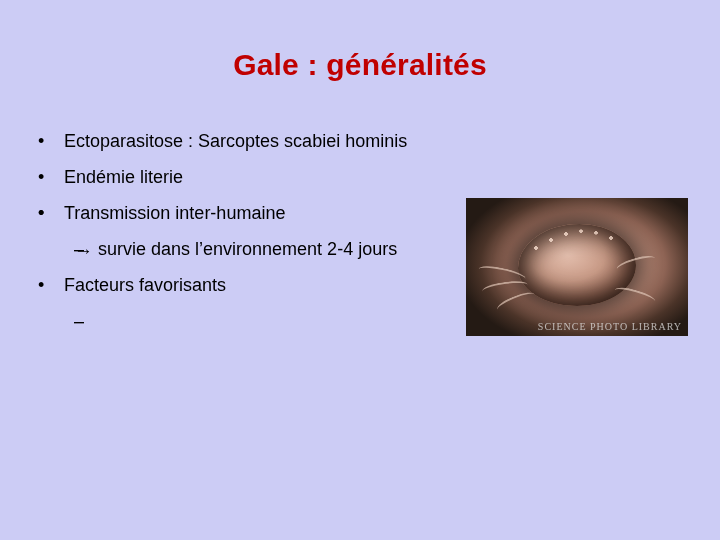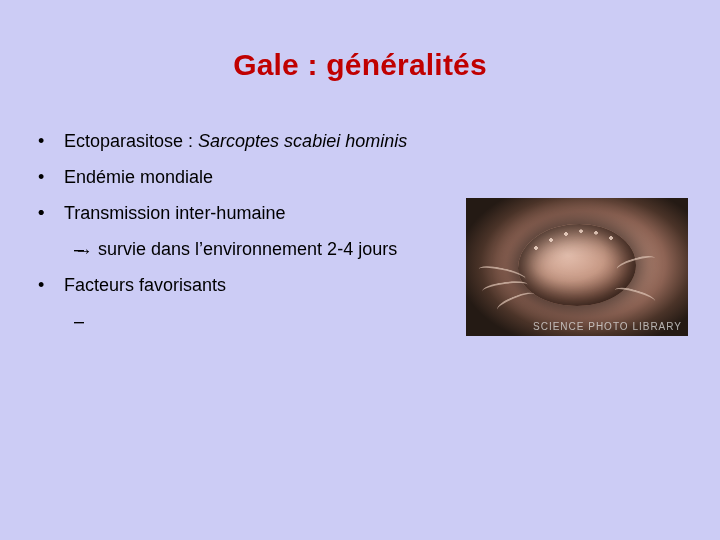--- a/index.html
+++ b/index.html
@@ -76,21 +76,20 @@
   .lvl-arrow .marker {
     position: absolute;
     left: 48px;
     top: -1px;
     font-size: 19px;
   }
   .bold {
     font-weight: normal;
   }
   .ital {
-    font-style: italic;
     margin-top: 27px;
   }
   .photo {
     position: absolute;
     left: 466px;
     top: 198px;
     width: 222px;
     height: 138px;
     background: #1a1410;
     overflow: hidden;
@@ -138,40 +137,40 @@
   .leg.l3 { left: 30px; top: 98px; width: 40px; transform: rotate(-22deg); }
   .leg.l4 { left: 150px; top: 60px; width: 40px; transform: rotate(-16deg); }
   .leg.l5 { left: 148px; top: 92px; width: 42px; transform: rotate(16deg); }
   .photo-credit {
     position: absolute;
     right: 6px;
     bottom: 4px;
     font-size: 10px;
     letter-spacing: 1px;
     color: rgba(225,225,225,0.75);
-    font-family: Liberation Sans, sans-serif;
+    font-family: Liberation Serif, serif;
   }
 </style>
 </head>
 <body>
 
 <div class="slide">
 
   <div class="slide-title">Gale : généralités</div>
 
   <div class="body-block">
 
     <div class="line lvl1">
       <span class="marker">•</span>
       <span><span>Ectoparasitose : </span><span class="ital">Sarcoptes scabiei hominis</span></span>
     </div>
 
     <div class="line lvl1">
       <span class="marker">•</span>
-      <span>Endémie mondiale</span>
+      <span>Endémie literie</span>
     </div>
 
     <div class="line lvl1">
       <span class="marker">•</span>
     </div>
 
     <div class="line lvl1">
       <span class="marker">•</span>
       <span class="bold">Transmission inter-humaine</span>
     </div>

